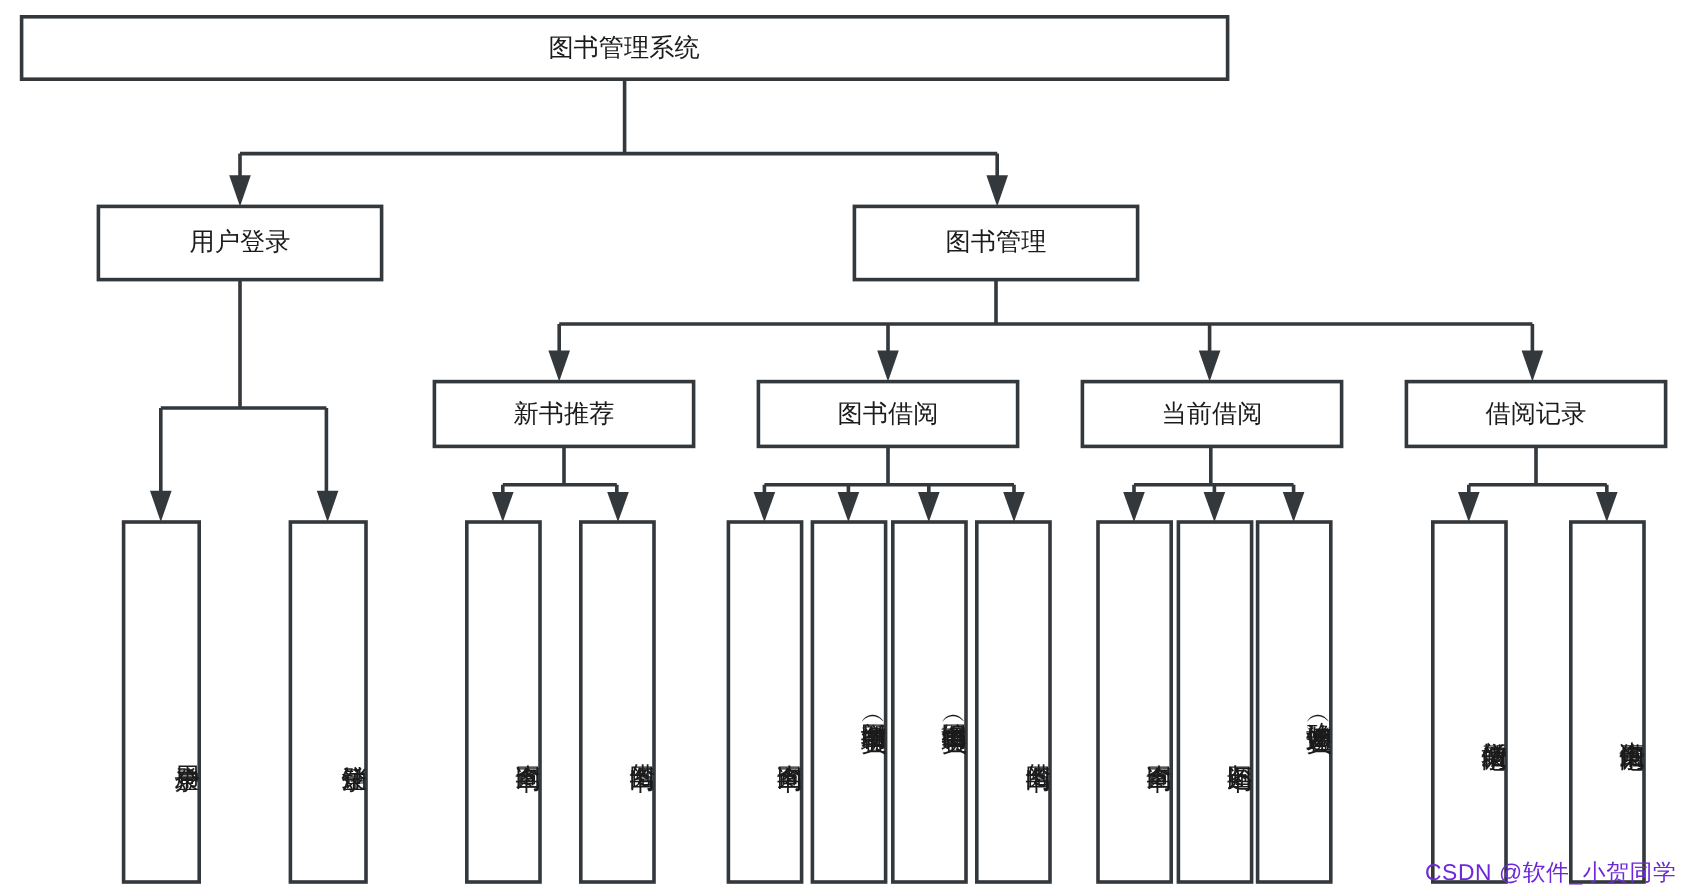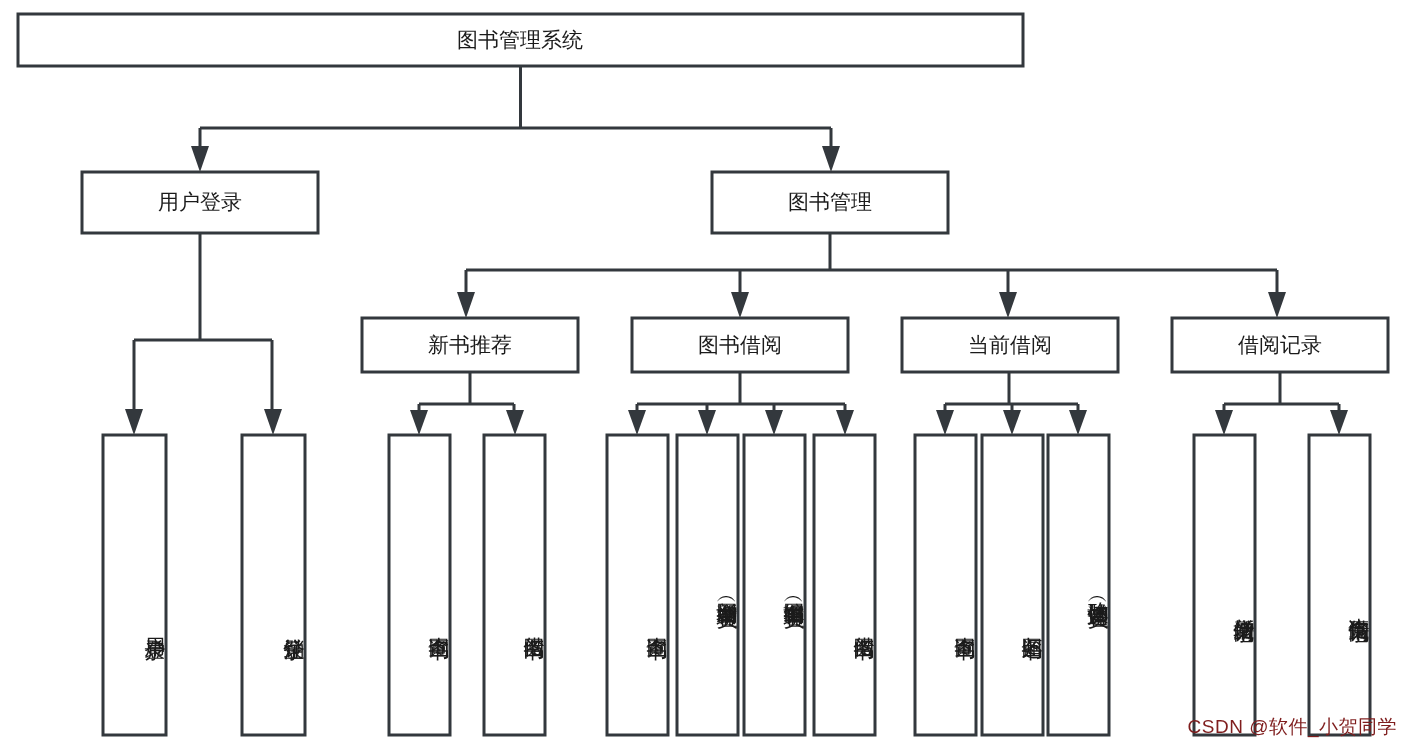--- a/index.html
+++ b/index.html
@@ -63,21 +63,21 @@
     align-items: flex-start;
     justify-content: center;
     pointer-events: none;
   }
   .watermark {
     position: absolute;
     right: 8px;
     bottom: 4px;
     font-family: "Liberation Sans", "DejaVu Sans", sans-serif;
     font-size: 19px;
-    color: #7f1d1d;
+    color: #6d28d9;
     white-space: nowrap;
     letter-spacing: 0.5px;
   }
 </style>
 </head>
 <body>
 
 <div id="diagram-root">
 
   <svg id="flow" viewBox="0 0 1405 747" xmlns="http://www.w3.org/2000/svg">

